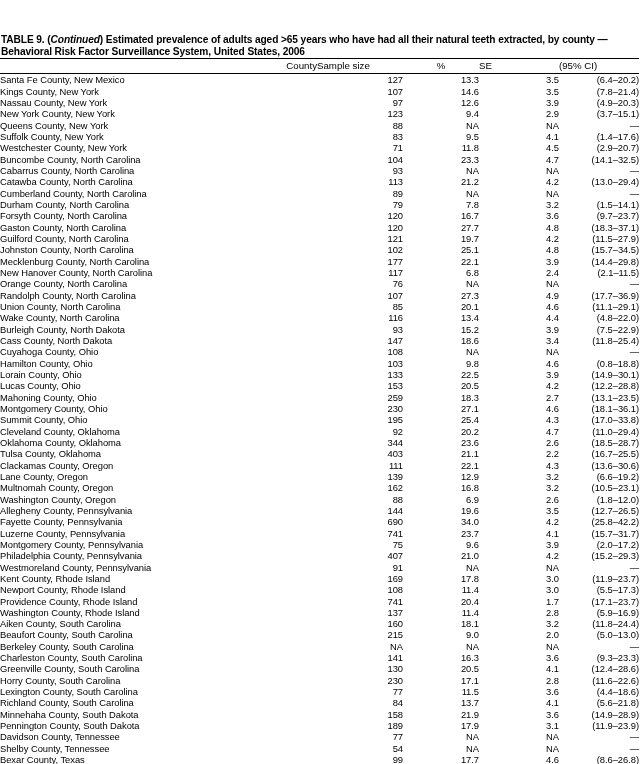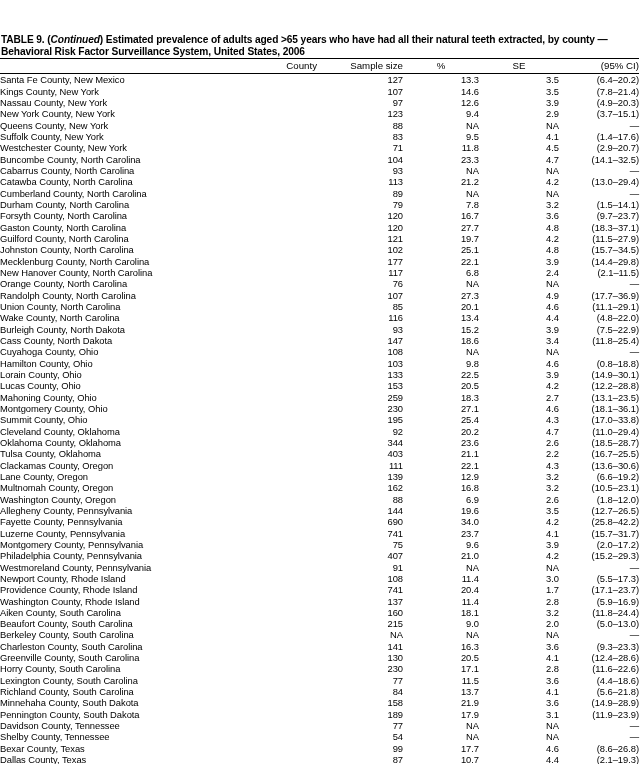--- a/index.html
+++ b/index.html
@@ -53,24 +53,24 @@
     padding: 1px 0 2px 0;
     border-top: 1.1px solid #000;
     border-bottom: 1.1px solid #000;
     line-height: 11px;
     vertical-align: bottom;
   }
   table.data thead th.c-county {
     text-align: right;
     padding-left: 2px;
   }
-  table.data thead th.c-n      { text-align: right; }
+  table.data thead th.c-n      { text-align: left; }
   table.data thead th.c-pct    { text-align: center; }
-  table.data thead th.c-se     { text-align: center; }
-  table.data thead th.c-ci     { text-align: right; }
+  table.data thead th.c-se     { text-align: left; }
+  table.data thead th.c-ci     { text-align: left; }
 
   table.data tbody td {
     padding: 0;
     line-height: 11.33px;
     height: 11.33px;
     vertical-align: middle;
     white-space: nowrap;
     letter-spacing: -0.05px;
   }
   td.c-county { text-align: left;  padding-left: 2px; }
@@ -415,20 +415,27 @@
           <td class="c-ci">(15.2–29.3)</td>
         </tr>
         <tr>
           <td class="c-county">Westmoreland County, Pennsylvania</td>
           <td class="c-n">91</td>
           <td class="c-pct">NA</td>
           <td class="c-se">NA</td>
           <td class="c-ci">—</td>
         </tr>
         <tr>
+          <td class="c-county">Kent County, Rhode Island</td>
+          <td class="c-n">169</td>
+          <td class="c-pct">17.8</td>
+          <td class="c-se">3.0</td>
+          <td class="c-ci">(11.9–23.7)</td>
+        </tr>
+        <tr>
           <td class="c-county">Newport County, Rhode Island</td>
           <td class="c-n">108</td>
           <td class="c-pct">11.4</td>
           <td class="c-se">3.0</td>
           <td class="c-ci">(5.5–17.3)</td>
         </tr>
         <tr>
           <td class="c-county">Providence County, Rhode Island</td>
           <td class="c-n">741</td>
           <td class="c-pct">20.4</td>

